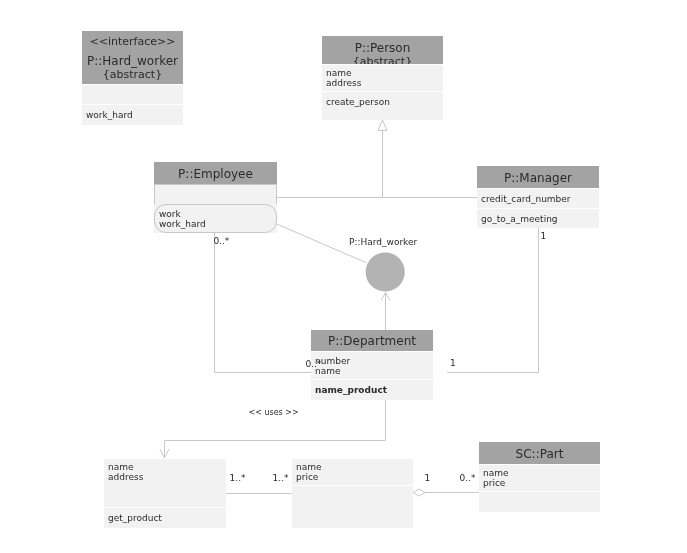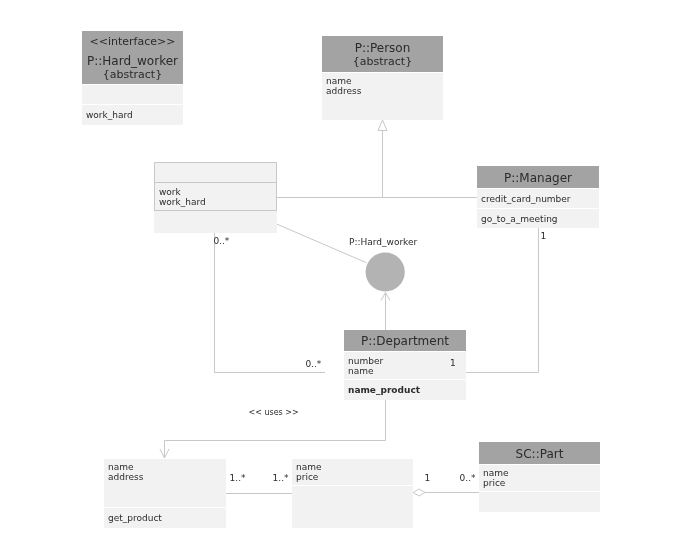--- a/index.html
+++ b/index.html
@@ -7,21 +7,21 @@
   body{width:687px;height:553px;background:#ffffff;
        font-family:"DejaVu Sans",sans-serif;overflow:hidden;position:relative;}
   #canvas{position:absolute;left:0;top:0;width:687px;height:553px;}
   svg.edges{position:absolute;left:0;top:0;width:687px;height:553px;overflow:visible;}
 
   .uml-class{position:absolute;box-sizing:border-box;background:#f2f2f2;}
   .uml-head{box-sizing:border-box;background:#a3a3a3;position:relative;overflow:hidden;}
   .uml-sec{box-sizing:border-box;border-top:1px solid #ffffff;position:relative;overflow:hidden;}
   .uml-class.bordered .uml-sec{border-top-color:#c8c8c8;
        border-left:1px solid #c8c8c8;border-right:1px solid #c8c8c8;}
-  .uml-class.bordered .uml-sec:last-child{border-bottom:1px solid #c8c8c8;}
+  .uml-class.bordered .uml-sec:last-child{border-bottom:1px solid #c8c8c8;border-radius:12px;}
 
   .txt{position:absolute;white-space:nowrap;line-height:0;color:#2b2b2b;}
   .t-name{font-size:12px;}
   .t-stereo{font-size:11px;}
   .t-mod{font-size:11px;}
   .t-member{font-size:9px;}
   .t-mult{font-size:9px;}
   .t-ifacelabel{font-size:9px;}
   .t-uses{font-size:8px;}
   .centered{left:0;right:0;text-align:center;}
@@ -69,48 +69,54 @@
         <div class="txt t-stereo centered" style="top: 11.1px;">&lt;&lt;interface&gt;&gt;</div>
         <div class="txt t-name centered" style="top: 30.2px;">P::Hard_worker</div>
         <div class="txt t-mod centered" style="top: 44.1px;">{abstract}</div>
       </div>
       <div class="uml-sec" style="height: 20px;"></div>
       <div class="uml-sec" style="height: 21px;">
         <div class="txt t-member" style="top: 10.1px; left: 4px;">work_hard</div>
       </div>
     </div>
     <div class="uml-class" style="left: 322px; top: 36px; width: 121px; height: 84px;">
-      <div class="uml-head" style="height: 36px;">
+      <div class="uml-head" style="height: 28px;">
         <div class="txt t-name centered" style="top: 12.2px;">P::Person</div>
         <div class="txt t-mod centered" style="top: 26.1px;">{abstract}</div>
       </div>
       <div class="uml-sec" style="height: 27px;">
         <div class="txt t-member" style="top: 8.1px; left: 4px;">name</div>
         <div class="txt t-member" style="top: 18.1px; left: 4px;">address</div>
       </div>
+      <div class="uml-sec" style="height: 21px;">
+        <div class="txt t-member" style="top: 10.1px; left: 4px;">create_person</div>
+      </div>
     </div>
     <div class="uml-class bordered" style="left: 154px; top: 162px; width: 123px; height: 71px;">
+      <div class="uml-head" style="height: 22px;">
+        <div class="txt t-name centered" style="top: 11.7px;">P::Employee</div>
+      </div>
       <div class="uml-sec" style="height: 20px;"></div>
       <div class="uml-sec" style="height: 29px;">
         <div class="txt t-member" style="top: 8.6px; left: 4px;">work</div>
         <div class="txt t-member" style="top: 18.6px; left: 4px;">work_hard</div>
       </div>
     </div>
     <div class="uml-class" style="left: 477px; top: 166px; width: 122px; height: 62px;">
       <div class="uml-head" style="height: 22px;">
         <div class="txt t-name centered" style="top: 11.7px;">P::Manager</div>
       </div>
       <div class="uml-sec" style="height: 20px;">
         <div class="txt t-member" style="top: 9.6px; left: 4px;">credit_card_number</div>
       </div>
       <div class="uml-sec" style="height: 20px;">
         <div class="txt t-member" style="top: 9.6px; left: 4px;">go_to_a_meeting</div>
       </div>
     </div>
-    <div class="uml-class" style="left: 344px; top: 330px; width: 122px; height: 70px;">
+    <div class="uml-class" style="left: 311px; top: 330px; width: 122px; height: 70px;">
       <div class="uml-head" style="height: 21px;">
         <div class="txt t-name centered" style="top: 11.2px;">P::Department</div>
       </div>
       <div class="uml-sec" style="height: 28px;">
         <div class="txt t-member" style="top: 8.6px; left: 4px;">number</div>
         <div class="txt t-member" style="top: 18.6px; left: 4px;">name</div>
       </div>
       <div class="uml-sec" style="height: 21px; font-weight: bold;">
         <div class="txt t-member" style="top: 10.1px; left: 4px;">name_product</div>
       </div>

